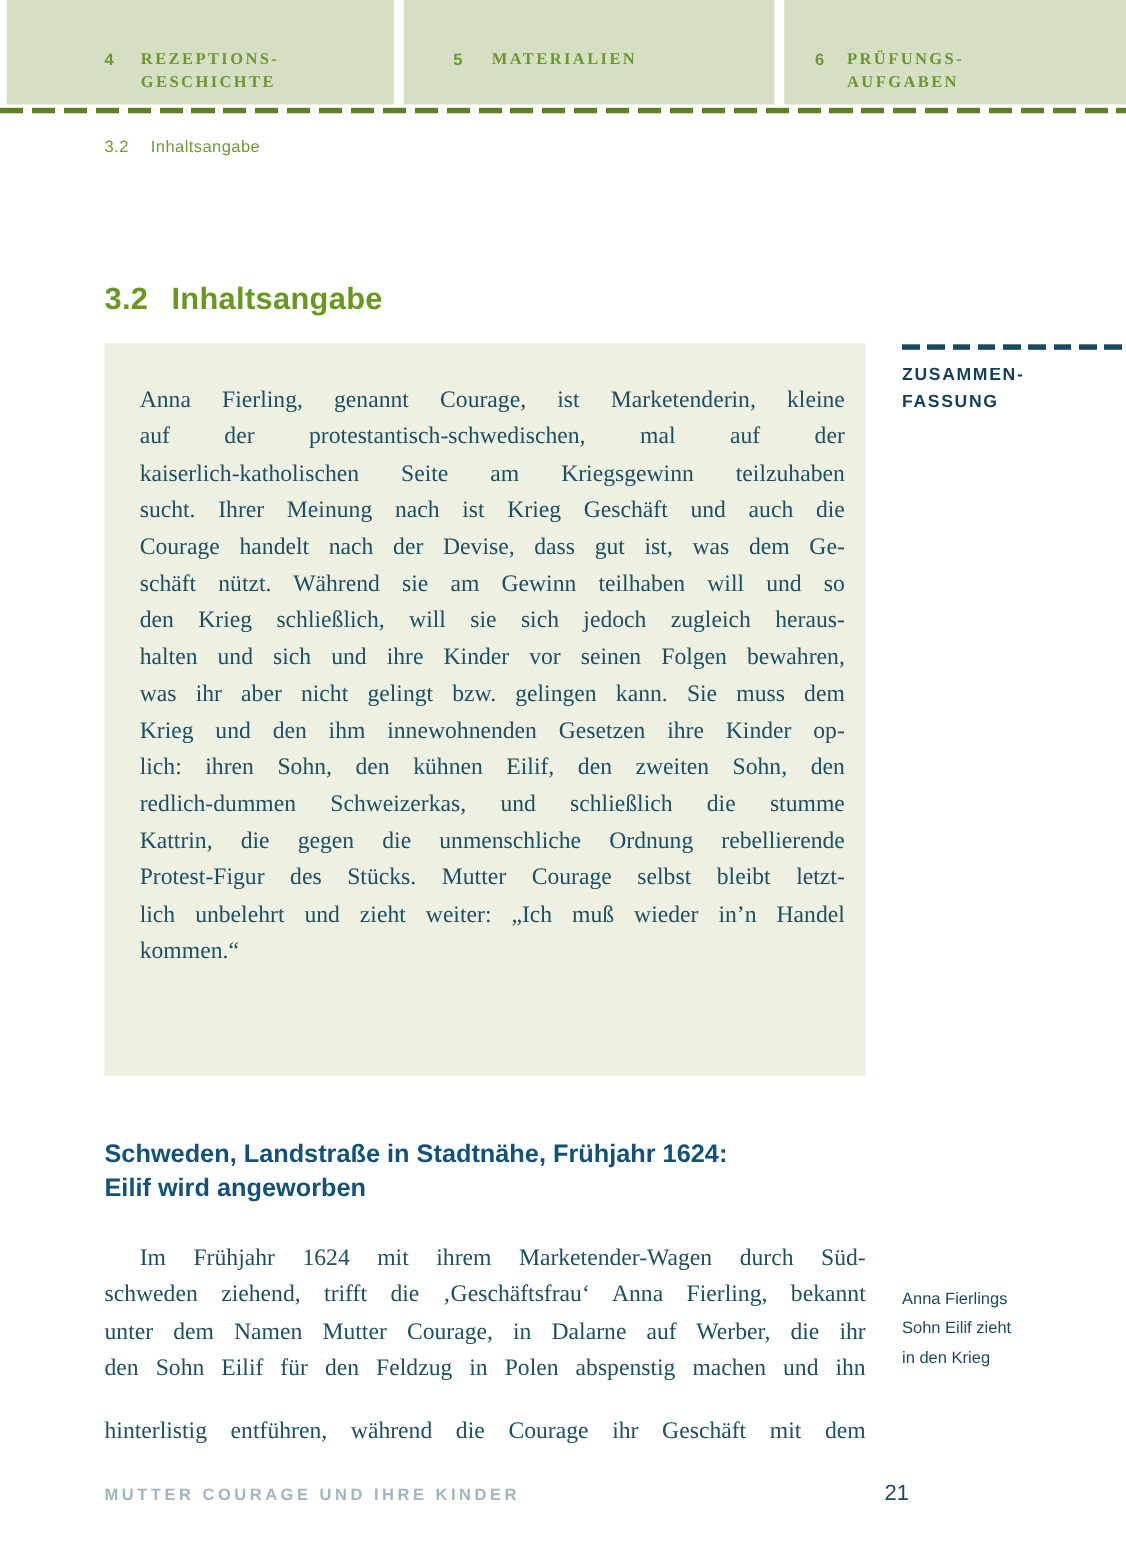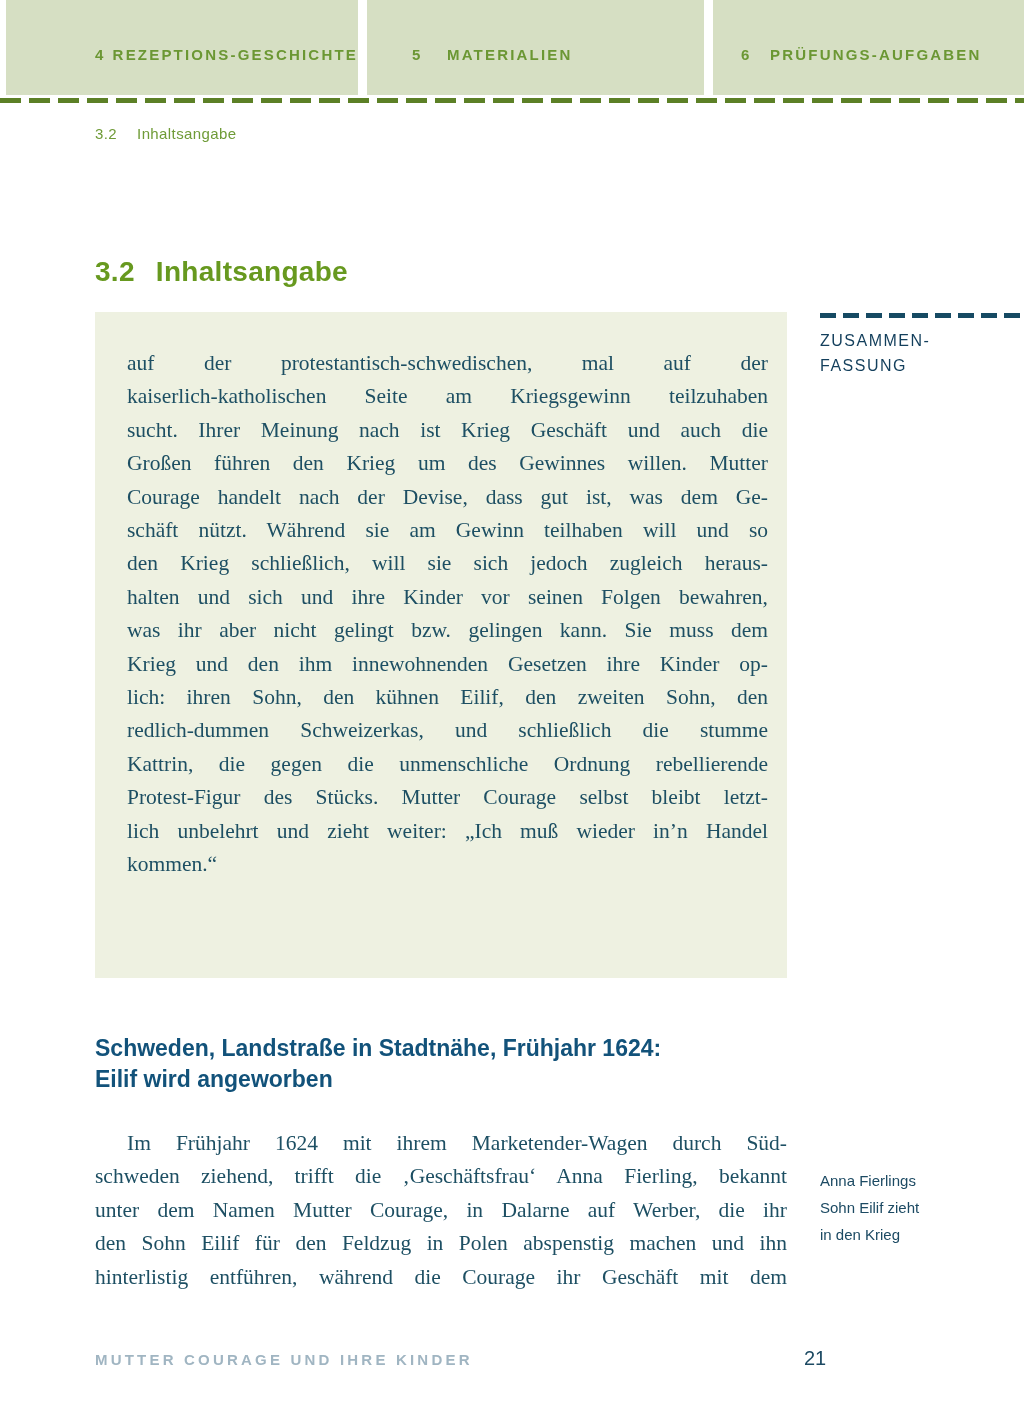--- a/index.html
+++ b/index.html
@@ -11,21 +11,21 @@
   .tab{position:absolute;top:0;height:95px;background:#d6dfc3;box-sizing:border-box;
        display:flex;align-items:flex-start;padding-top:44px;}
   .tab:nth-child(1){left:6px;width:352px;padding-left:89px;}
   .tab:nth-child(2){left:367px;width:337px;padding-left:45px;}
   .tab:nth-child(3){left:713px;width:311px;padding-left:28px;}
   .tab-num,.tab-label{font-weight:bold;font-size:15px;line-height:21px;color:#6b9733;
        letter-spacing:2.2px;}
   .tab:nth-child(1) .tab-num{width:33px;}
   .tab:nth-child(2) .tab-num{width:35px;}
   .tab:nth-child(3) .tab-num{width:29px;}
-  .tab-label{display:flex;flex-direction:row;}
+  .tab-label{display:flex;flex-direction:column;font-family:Liberation Serif, serif;}
 
   .green-dashes{position:absolute;left:0;top:98px;width:1024px;height:5px;
        background:repeating-linear-gradient(90deg,#5c8026 0 21px,transparent 21px 29px);}
 
   .breadcrumb{position:absolute;left:95px;top:125px;display:flex;gap:20px;
        font-size:15px;color:#6f9b37;letter-spacing:.4px;}
 
   
   .heading{position:absolute;left:95px;top:256px;display:flex;gap:21px;
        font-weight:bold;font-size:28px;color:#67991f;letter-spacing:.3px;}
@@ -33,30 +33,30 @@
   
   .summary-box{position:absolute;left:95px;top:312px;width:692px;height:666px;
        background:#eef1e1;box-sizing:border-box;padding:35px 19px 0 32px;}
   .serif .jline{font-family:"Liberation Serif",serif;font-size:21.5px;line-height:33.4px;
        color:#1d4f63;text-align:justify;text-align-last:justify;}
   .summary .jline:last-child{text-align-last:left;}
 
   
   .blue-dashes{position:absolute;left:820px;top:313px;width:204px;height:5px;
        background:repeating-linear-gradient(90deg,#164a63 0 16px,transparent 16px 23px);}
-  .margin-label{position:absolute;left:820px;top:328px;font-weight:normal;font-size:16px;
+  .margin-label{position:absolute;left:820px;top:328px;font-weight:bold;font-size:16px;
        line-height:25px;letter-spacing:1.5px;color:#133f5c;}
   .margin-note{position:absolute;left:820px;top:1167px;font-size:15px;line-height:27px;
        color:#1c4a63;}
 
   
   .section-heading{position:absolute;left:95px;top:1033px;font-weight:bold;font-size:23px;
        line-height:31.4px;color:#12527a;}
   .paragraph{position:absolute;left:95px;top:1127px;width:692px;}
-  .paragraph .jline:last-child{text-align-last:justify;}
+  .paragraph .jline:last-child{text-align-last:justify;margin-top:23px;}
   .paragraph .jline:first-child{text-indent:32px;}
 
   
   .footer-title{position:absolute;left:95px;top:1351px;font-weight:bold;font-size:15px;
        letter-spacing:3.2px;color:#a0b5c2;}
   .page-num{position:absolute;left:804px;top:1347px;font-size:20px;color:#1d4a63;}
 </style>
 </head>
 <body>
 
@@ -93,24 +93,24 @@
     <span>Inhaltsangabe</span>
   </div>
 
   <div class="heading">
     <span>3.2</span>
     <span>Inhaltsangabe</span>
   </div>
 
   <div class="summary-box">
     <div class="serif summary">
+        <div class="jline">Anna Fierling, genannt Courage, ist Marketenderin, kleine</div>
         <div class="jline">auf der protestantisch-schwedischen, mal auf der</div>
         <div class="jline">kaiserlich-katholischen Seite am Kriegsgewinn teilzuhaben</div>
         <div class="jline">sucht. Ihrer Meinung nach ist Krieg Geschäft und auch die</div>
-        <div class="jline">Großen führen den Krieg um des Gewinnes willen. Mutter</div>
         <div class="jline">Courage handelt nach der Devise, dass gut ist, was dem Ge-</div>
         <div class="jline">schäft nützt. Während sie am Gewinn teilhaben will und so</div>
         <div class="jline">den Krieg schließlich, will sie sich jedoch zugleich heraus-</div>
         <div class="jline">halten und sich und ihre Kinder vor seinen Folgen bewahren,</div>
         <div class="jline">was ihr aber nicht gelingt bzw. gelingen kann. Sie muss dem</div>
         <div class="jline">Krieg und den ihm innewohnenden Gesetzen ihre Kinder op-</div>
         <div class="jline">lich: ihren Sohn, den kühnen Eilif, den zweiten Sohn, den</div>
         <div class="jline">redlich-dummen Schweizerkas, und schließlich die stumme</div>
         <div class="jline">Kattrin, die gegen die unmenschliche Ordnung rebellierende</div>
         <div class="jline">Protest-Figur des Stücks. Mutter Courage selbst bleibt letzt-</div>

